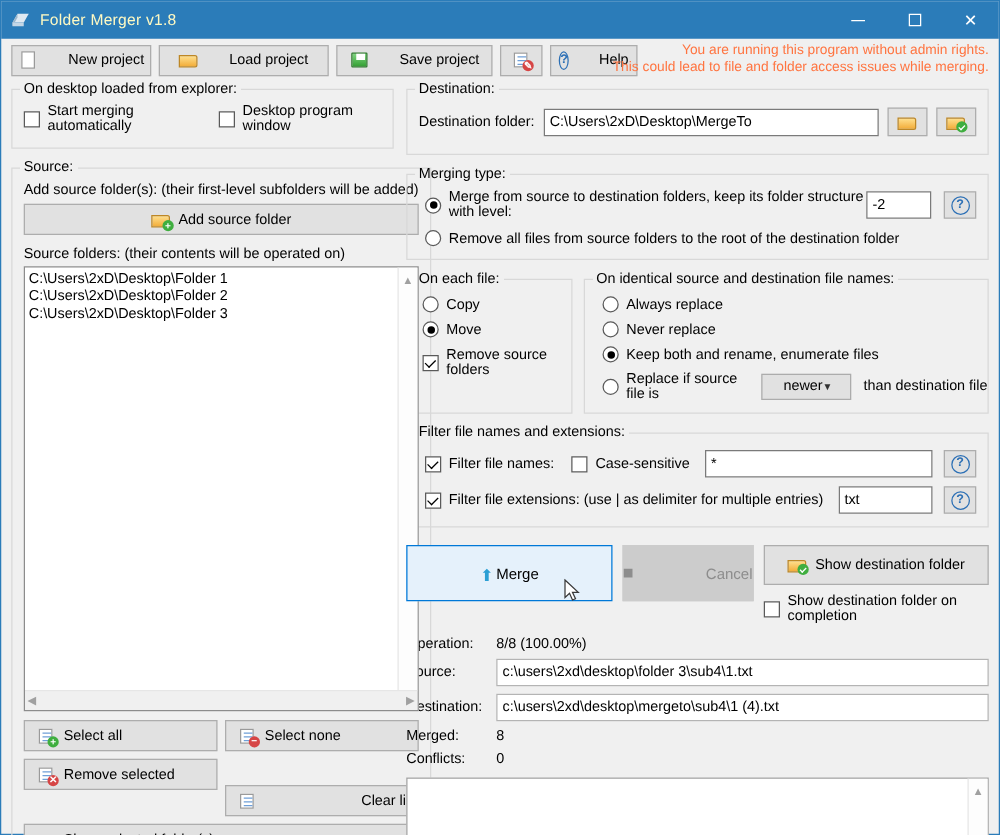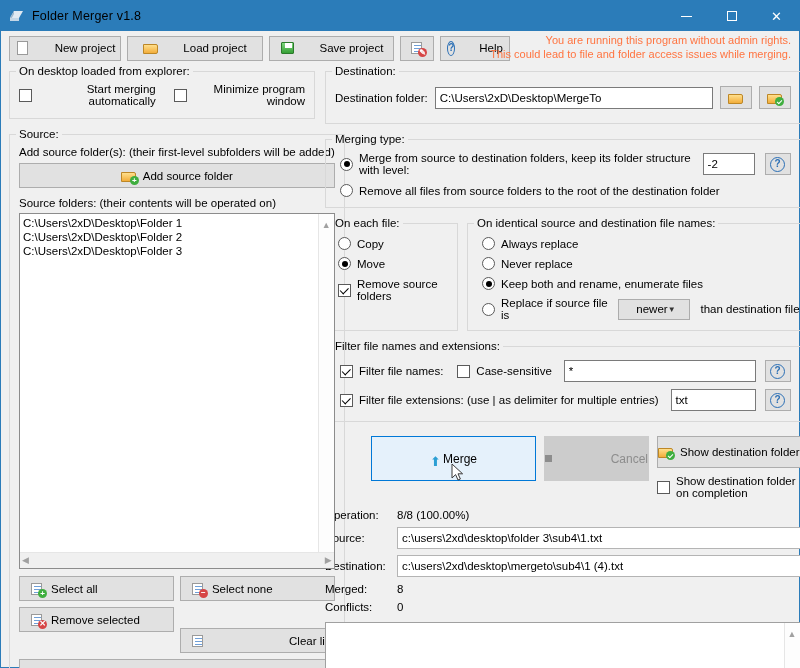--- a/index.html
+++ b/index.html
@@ -20,21 +20,21 @@
   }
 
   
   .titlebar {
     height: 30px; background: #2b7cb9;
     display: flex; align-items: center;
     flex: 0 0 30px; position: relative;
   }
   .title-icon { width: 16px; height: 16px; margin: 0 7px 0 8px; position: relative; }
   .title-text {
-    color: #000000; font-size: 12.5px; letter-spacing: .2px;
+    color: #fef9c3; font-size: 12.5px; letter-spacing: .2px;
     white-space: nowrap;
   }
   .win-buttons { position: absolute; right: 0; top: 0; height: 30px; display: flex; }
   .win-btn {
     width: 45px; height: 30px; display: flex; align-items: center; justify-content: center;
     color: #ffffff; font-size: 13px; line-height: 1;
   }
   .glyph-min { width: 11px; height: 1px; background: #fff; }
   .glyph-max { width: 10px; height: 10px; border: 1px solid #fff; }
 
@@ -248,26 +248,26 @@
     <div class="admin-warn">You are running this program without admin rights.
 This could lead to file and folder access issues while merging.</div>
   </div>
 
   <div class="content">
 
     <div class="col-left">
 
       <fieldset class="gb">
         <legend>On desktop loaded from explorer:</legend>
-        <div class="gb-inner" style="padding-top:6px;padding-bottom:11px;text-align:right;">
+        <div class="gb-inner" style="padding-top:6px;padding-bottom:11px;">
           <div class="row" style="gap:0;">
             <span class="cb"></span>
             <span class="ctrl-lbl">Start merging automatically</span>
             <span class="cb" style="margin-left:18px;"></span>
-            <span class="ctrl-lbl">Minimize program window</span>
+            <span class="ctrl-lbl">Desktop program window</span>
           </div>
         </div>
       </fieldset>
 
       <fieldset class="gb" style="flex:1;display:flex;flex-direction:column;">
         <legend>Source:</legend>
         <div class="gb-inner" style="flex:1;display:flex;flex-direction:column;padding-top:6px;">
           <div class="lbl" style="margin-bottom:5px;">Add source folder(s): (their first-level subfolders will be added)</div>
           <div class="btn" style="width:100%;">
             <span class="ico">
@@ -442,21 +442,21 @@
             <span class="ctrl-lbl">Filter file extensions: (use | as delimiter for multiple entries)</span>
             <div class="txt" style="flex:1;margin-left:12px;">txt</div>
             <div class="btn help" style="margin-left:9px;">
               <span class="help-q">?</span>
             </div>
           </div>
         </div>
       </fieldset>
 
       <div style="display:flex;gap:8px;margin-top:14px;align-items:flex-start;position:relative;">
-        <div style="width:165px;height:45px;background:#e5f1fb;border:1px solid #0078d7;display:flex;align-items:center;justify-content:center;gap:1px;margin-left:46px;">
+        <div style="width:165px;height:45px;background:#e5f1fb;border:1px solid #0078d7;display:flex;align-items:center;justify-content:center;gap:1px;">
           <span class="merge-arrow"></span>
           <span style="font-size:12px;">Merge</span>
         </div>
         <div style="width:105px;height:45px;background:#cccccc;border:1px solid #cccccc;display:flex;align-items:center;justify-content:space-between;gap:7px;color:#8d8d8d;">
           <span style="width:7px;height:7px;background:#8d8d8d;display:inline-block;"></span>
           <span style="font-size:12px;">Cancel</span>
         </div>
         <div style="flex:1;">
           <div class="btn" style="width:100%;height:32px;text-align:center;">
             <span class="ico">

